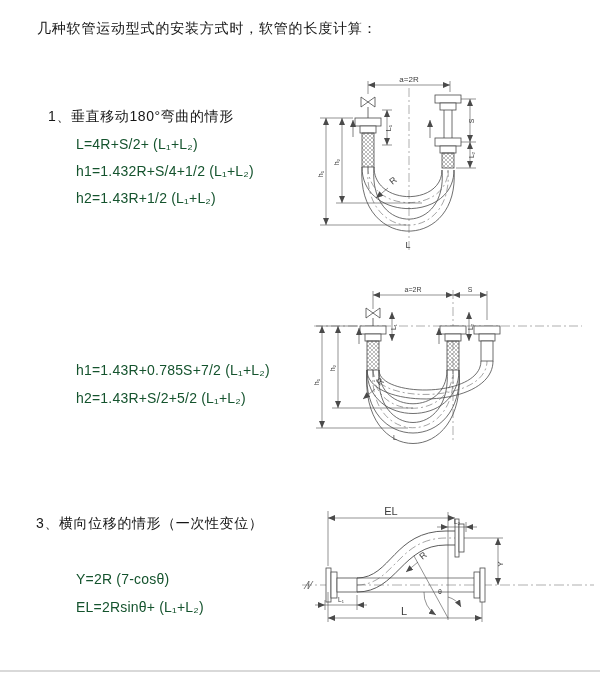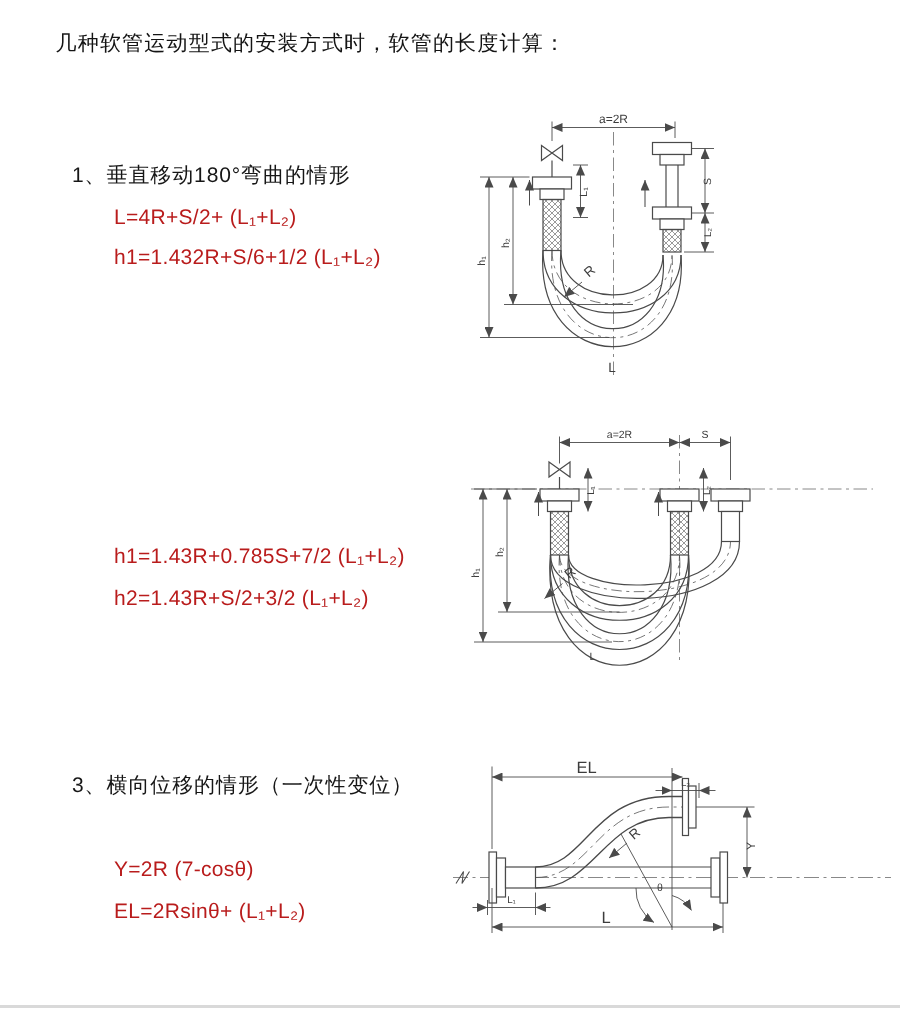--- a/index.html
+++ b/index.html
@@ -4,35 +4,36 @@
 <style>
   html,body{margin:0;padding:0;background:#fff;}
   .page{
     position:relative;width:600px;height:675px;background:#ffffff;
     font-family:"Liberation Sans","DejaVu Sans",sans-serif;
     color:#1c1c1c;overflow:hidden;
   }
   .abs{position:absolute;white-space:nowrap;}
   .title{font-size:14px;color:#141414;letter-spacing:0.8px;}
   .heading{font-size:14px;color:#161616;letter-spacing:0.6px;text-align:center;}
-  .formula{font-size:14px;color:#b91c1c;letter-spacing:0.2px;}
+  .formula{font-size:14px;color:#14532d;letter-spacing:0.2px;}
   svg{position:absolute;overflow:visible;}
   svg text{fill:#3c3c3c;font-family:"Liberation Sans","DejaVu Sans",sans-serif;}
   .bottom-rule{position:absolute;left:0;top:670px;width:600px;height:2px;background:#d9d9d9;}
 </style>
 </head>
 <body>
 
 <div class="page">
 
   <div class="abs title" style="left:37px;top:20px">几种软管运动型式的安装方式时，软管的长度计算：</div>
 
   <div class="abs heading" style="left:48px;top:108px">1、垂直移动180°弯曲的情形</div>
   <div class="abs formula" style="left:76px;top:136px">L=4R+S/2+ (L₁+L₂)</div>
-  <div class="abs formula" style="left:76px;top:163px">h1=1.432R+S/6+1/2 (L₁+L₂)</div>
+  <div class="abs formula" style="left:76px;top:163px">h1=1.432R+S/4+1/2 (L₁+L₂)</div>
+  <div class="abs formula" style="left:76px;top:190px">h2=1.43R+1/2 (L₁+L₂)</div>
 
   <svg style="left:306px;top:64px" width="285" height="195" viewBox="0 0 285 195">
     <defs>
       <pattern id="h1p" width="4" height="4" patternUnits="userSpaceOnUse">
         <path d="M0,4 L4,0 M0,0 L4,4" stroke="#6a6a6a" stroke-width="0.45"></path>
       </pattern>
       <marker id="ar1" markerUnits="userSpaceOnUse" markerWidth="7" markerHeight="6" refX="7" refY="3" orient="auto-start-reverse">
         <path d="M0,0 L7,3 L0,6 Z" fill="#4a4a4a"></path>
       </marker>
     </defs>
@@ -109,21 +110,21 @@
       <line x1="14" y1="54" x2="26" y2="54"></line>
       <line x1="14" y1="161" x2="100" y2="161"></line>
       <line x1="20" y1="54" x2="20" y2="161" marker-start="url(#ar1)" marker-end="url(#ar1)"></line>
     </g>
     <text x="17" y="110" font-size="7" transform="rotate(-90 17 110)" text-anchor="middle">h₁</text>
 
     <text x="102" y="184" font-size="9" text-anchor="middle">L</text>
   </svg>
 
   <div class="abs formula" style="left:76px;top:362px">h1=1.43R+0.785S+7/2 (L₁+L₂)</div>
-  <div class="abs formula" style="left:76px;top:390px">h2=1.43R+S/2+3/2 (L₁+L₂)</div>
+  <div class="abs formula" style="left:76px;top:390px">h2=1.43R+S/2+5/2 (L₁+L₂)</div>
 
   <svg style="left:308px;top:282px" width="280" height="168" viewBox="0 0 280 168">
     <defs>
       <pattern id="h2p" width="4" height="4" patternUnits="userSpaceOnUse">
         <path d="M0,4 L4,0 M0,0 L4,4" stroke="#6a6a6a" stroke-width="0.45"></path>
       </pattern>
       <marker id="ar2" markerUnits="userSpaceOnUse" markerWidth="7" markerHeight="6" refX="7" refY="3" orient="auto-start-reverse">
         <path d="M0,0 L7,3 L0,6 Z" fill="#4a4a4a"></path>
       </marker>
     </defs>
@@ -201,21 +202,21 @@
     <g stroke="#4a4a4a" stroke-width="0.6" fill="none">
       <line x1="8" y1="44" x2="22" y2="44"></line>
       <line x1="8" y1="146" x2="100" y2="146"></line>
       <line x1="14" y1="44" x2="14" y2="146" marker-start="url(#ar2)" marker-end="url(#ar2)"></line>
     </g>
     <text x="11" y="100" font-size="7" transform="rotate(-90 11 100)" text-anchor="middle">h₁</text>
 
     <text x="87" y="158" font-size="7" text-anchor="middle">L</text>
   </svg>
 
-  <div class="abs heading" style="left:48px;top:515px">3、横向位移的情形（一次性变位）</div>
+  <div class="abs heading" style="left:36px;top:515px">3、横向位移的情形（一次性变位）</div>
   <div class="abs formula" style="left:76px;top:571px">Y=2R (7-cosθ)</div>
   <div class="abs formula" style="left:76px;top:599px">EL=2Rsinθ+ (L₁+L₂)</div>
 
   <svg style="left:296px;top:496px" width="304" height="156" viewBox="0 0 304 156">
     <defs>
       <marker id="ar3" markerUnits="userSpaceOnUse" markerWidth="7" markerHeight="6" refX="7" refY="3" orient="auto-start-reverse">
         <path d="M0,0 L7,3 L0,6 Z" fill="#4a4a4a"></path>
       </marker>
     </defs>
 

